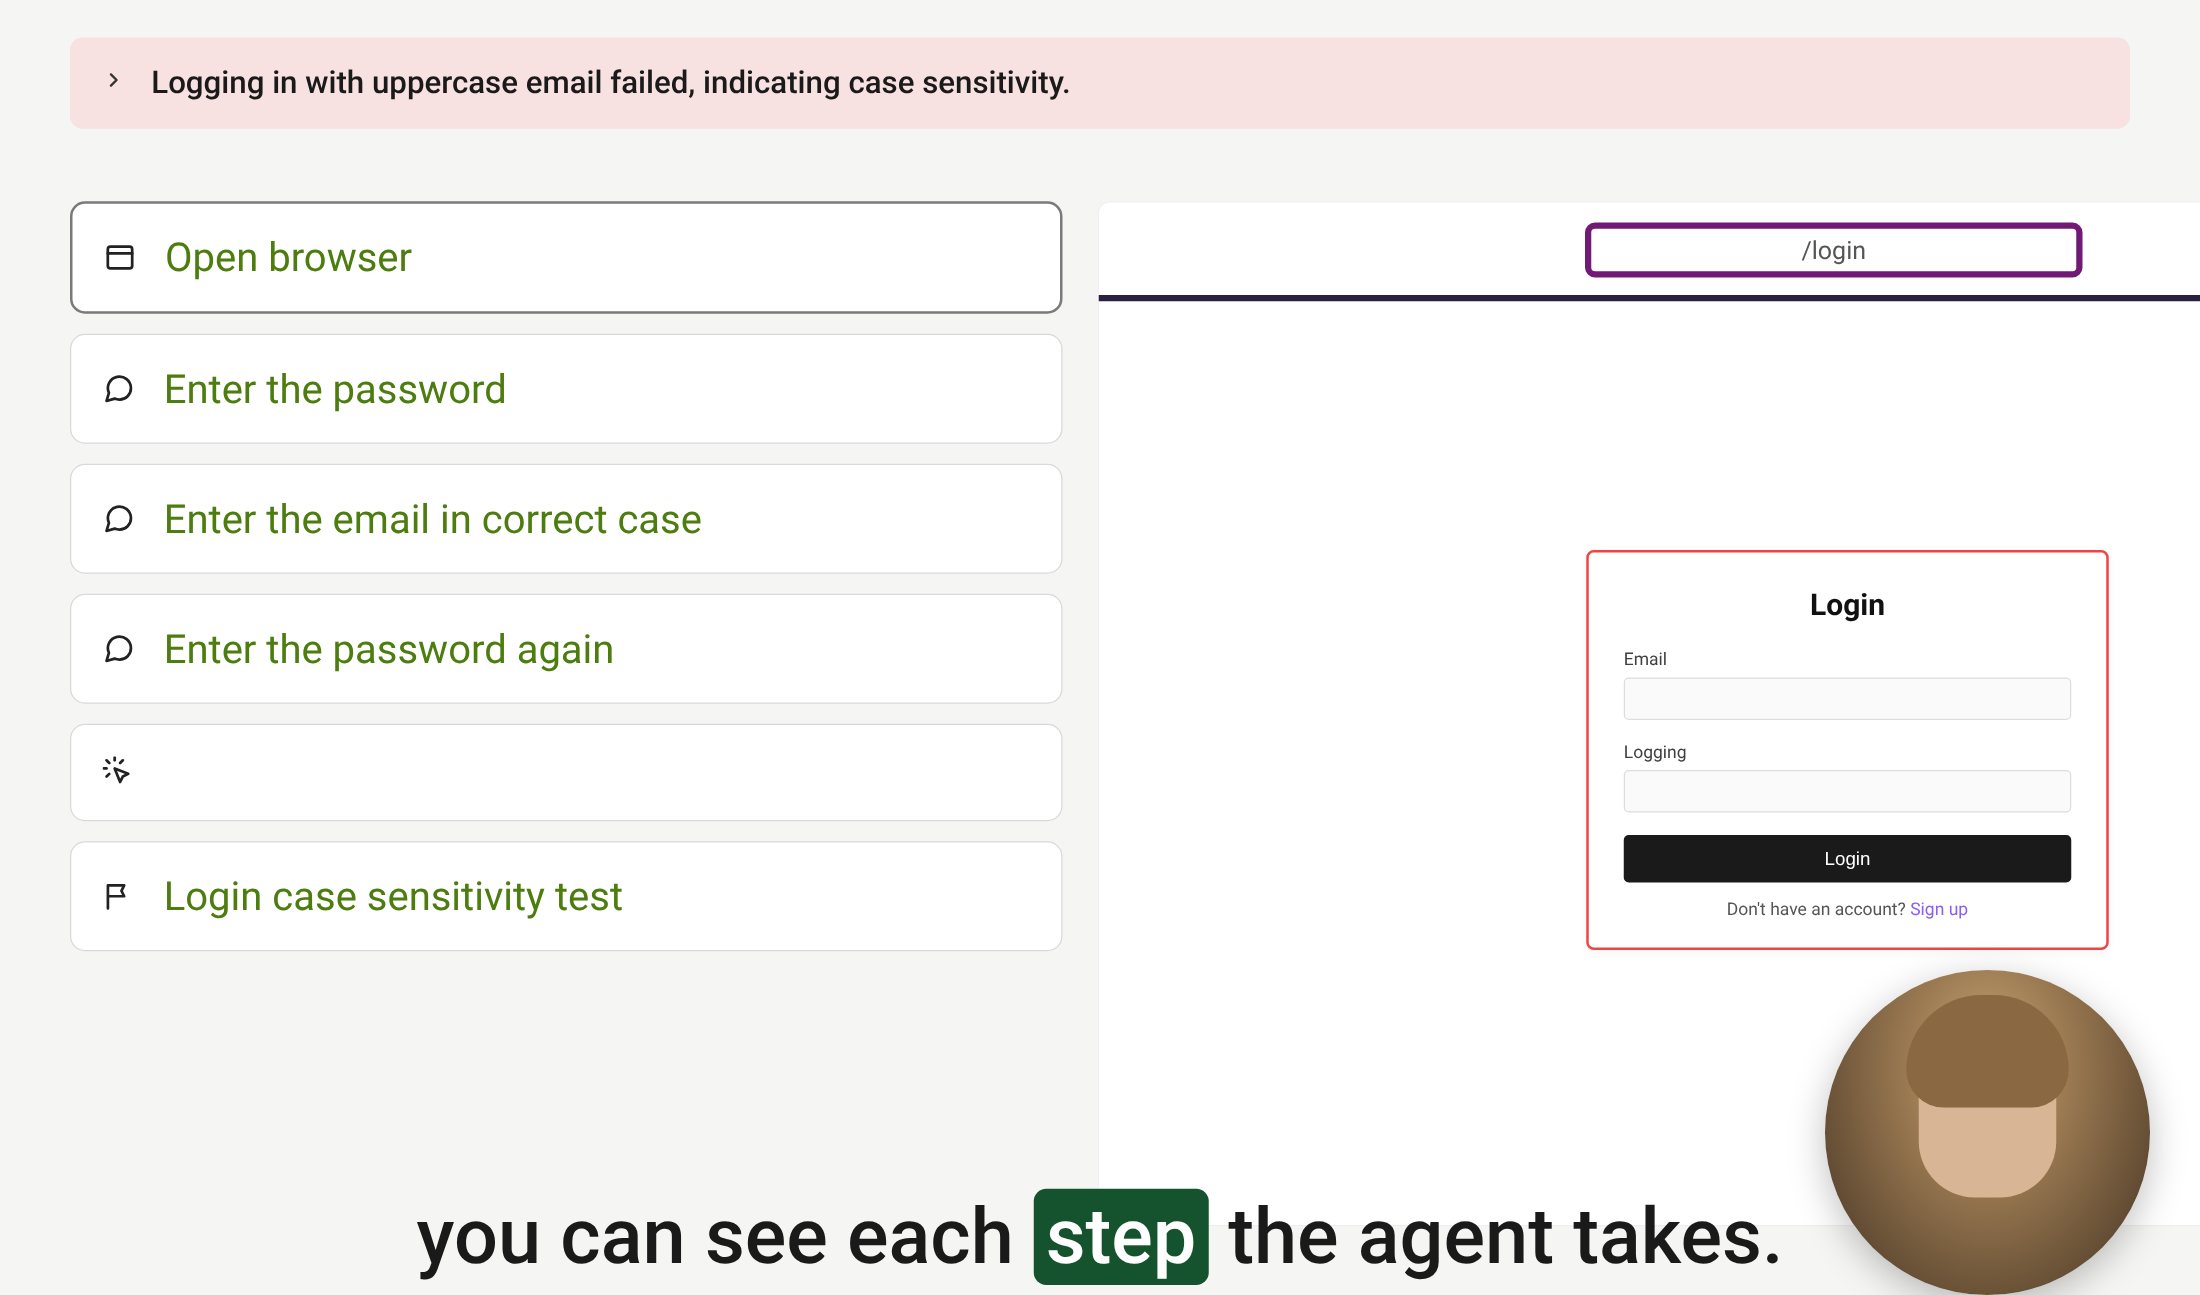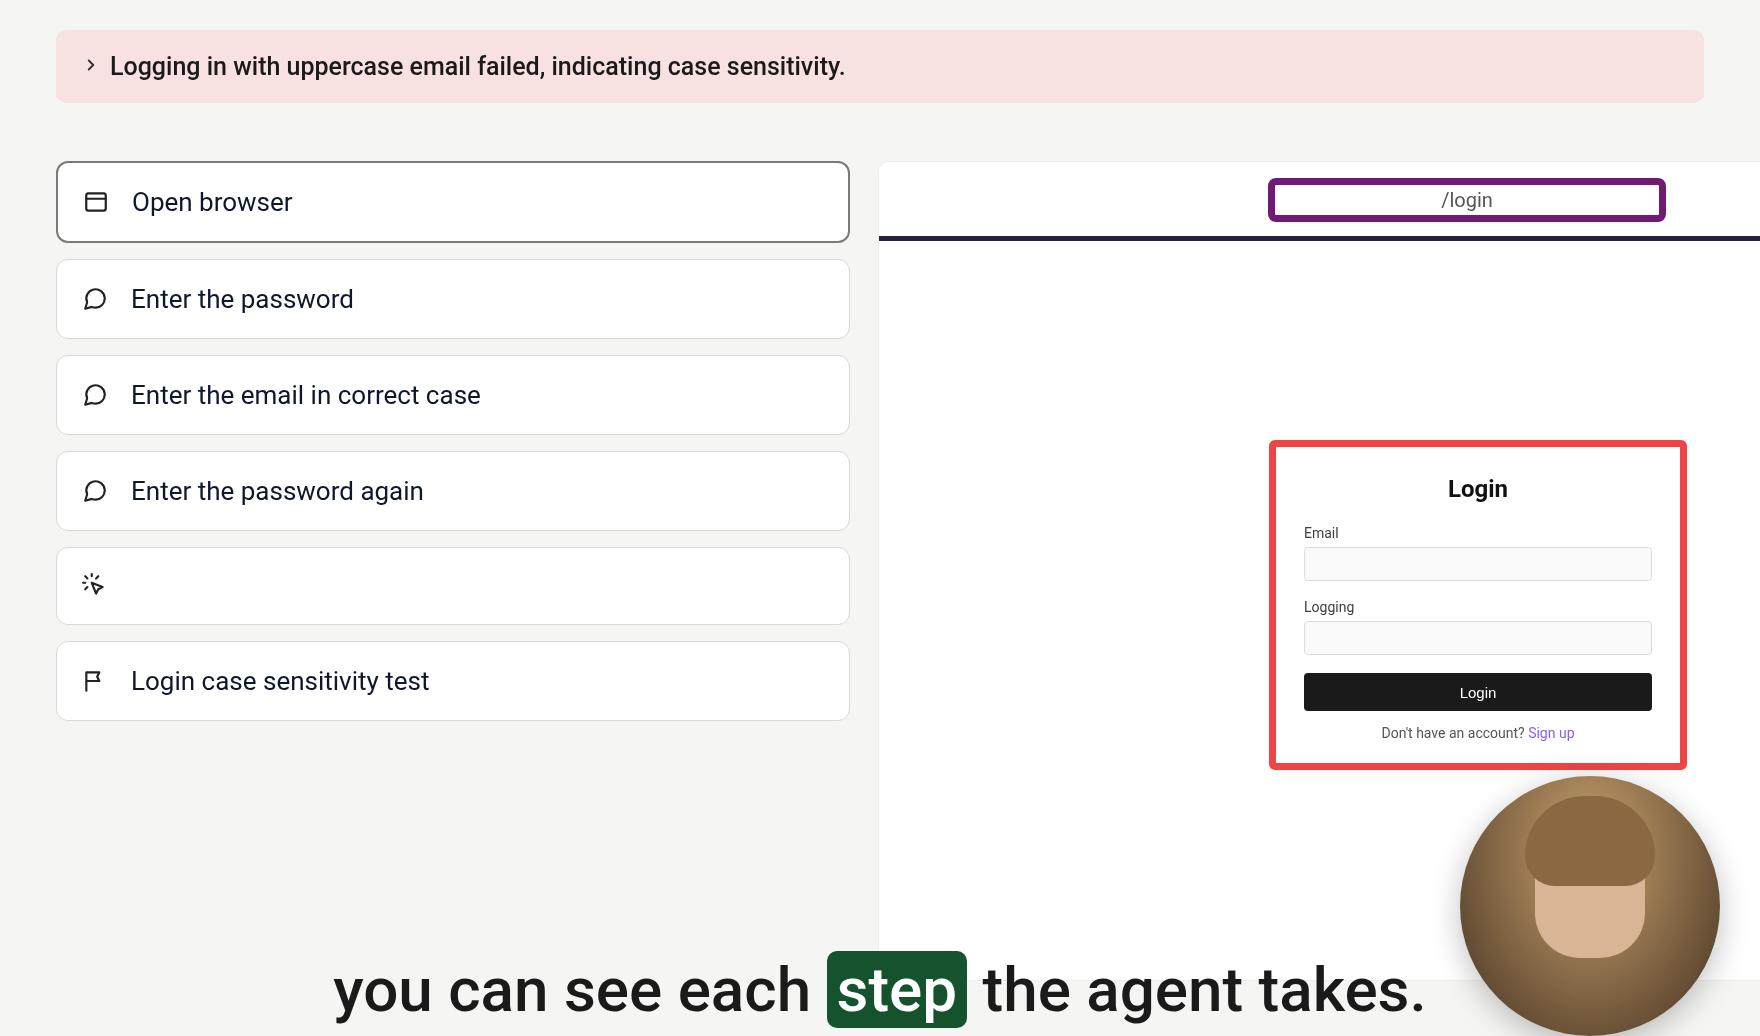--- a/index.html
+++ b/index.html
@@ -11,21 +11,21 @@
       overflow: hidden;
       position: relative;
     }
     .alert-banner {
       margin: 30px 56px 0 56px;
       background: #f8e1e1;
       border-radius: 10px;
       padding: 22px 26px;
       display: flex;
       align-items: center;
-      gap: 10px;
+      gap: 21px;
     }
     .alert-banner .chevron {
       font-size: 22px;
       color: #333;
     }
     .alert-banner .message {
       font-size: 25px;
       color: #1a1a1a;
       font-weight: 500;
     }
@@ -55,42 +55,42 @@
     }
     .step-card .icon {
       width: 28px;
       height: 28px;
       display: flex;
       align-items: center;
       justify-content: center;
       flex-shrink: 0;
     }
     .step-card .label {
-      font-size: 26px;
-      color: #0f172a;
+      font-size: 32px;
+      color: #4d7c0f;
       font-weight: 450;
       text-align: right;
     }
     .preview-column {
       flex: 1;
       background: #fff;
       border-radius: 10px 0 0 0;
       min-height: 820px;
       position: relative;
       border: 1px solid #eee;
       border-right: none;
     }
     .url-bar {
       position: absolute;
       top: 16px;
       right: 94px;
       width: 398px;
       height: 44px;
       background: #fff;
-      border: 7px solid #701a75;
+      border: 5px solid #701a75;
       border-radius: 8px;
       display: flex;
       align-items: center;
       justify-content: center;
       font-size: 20px;
       color: #555;
     }
     .divider-bar {
       position: absolute;
       top: 74px;
@@ -98,21 +98,21 @@
       right: 0;
       height: 5px;
       background: #2c2040;
     }
     .login-panel {
       position: absolute;
       top: 278px;
       left: 390px;
       width: 418px;
       background: #fff;
-      border: 7px solid #ef4444;
+      border: 2px solid #ef4444;
       border-radius: 6px;
       padding: 28px 28px 22px 28px;
       box-shadow: 0 2px 8px rgba(0,0,0,0.04);
     }
     .login-panel h2 {
       text-align: center;
       font-size: 24px;
       font-weight: 700;
       margin-bottom: 22px;
       color: #111;

